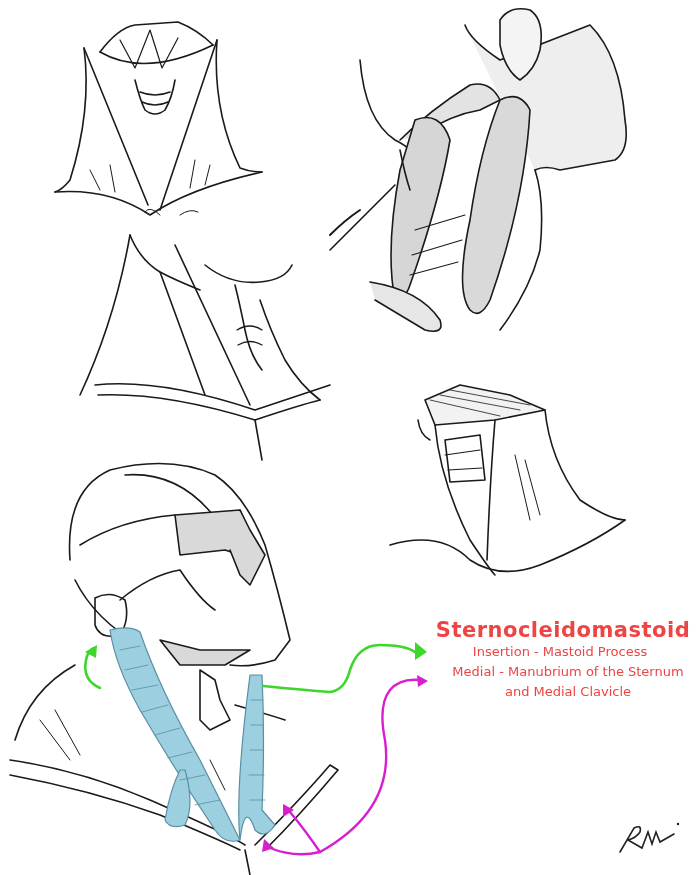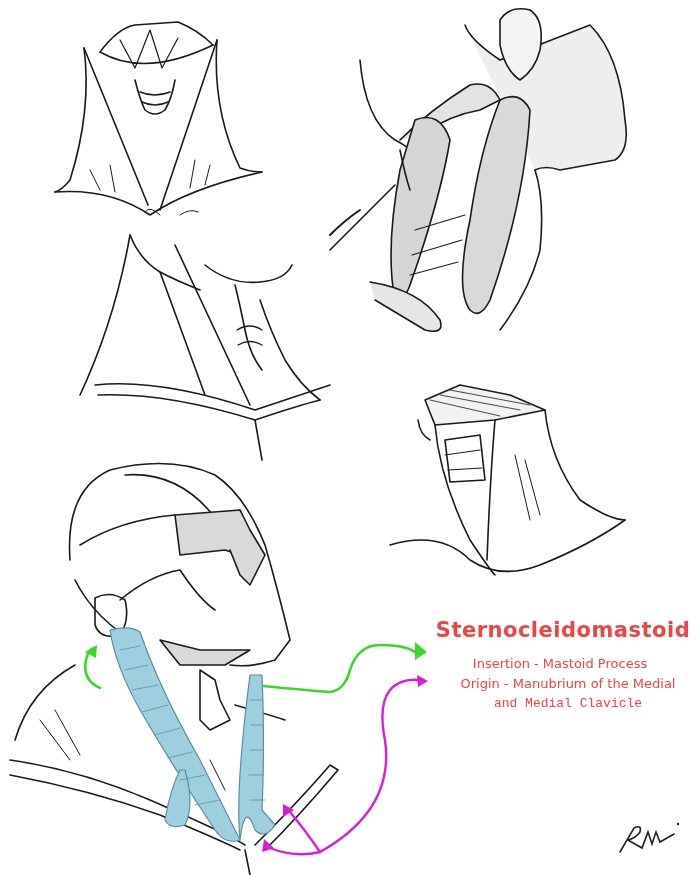--- a/index.html
+++ b/index.html
@@ -2,23 +2,23 @@
 <html><head>
 <meta charset="utf-8">
 <style>
   html, body { margin: 0; padding: 0; background: #ffffff; }
   body { width: 700px; height: 875px; position: relative; overflow: hidden;
          font-family: "DejaVu Sans", sans-serif; }
   svg.sheet { position: absolute; left: 0; top: 0; }
   .label-block { position: absolute; left: 430px; top: 618px; width: 270px; text-align: center; color: #ef4444; }
   .title { font-size: 21px; font-weight: bold; letter-spacing: 0.5px; margin-left: -4px; }
   .line { font-size: 13px; line-height: 20px; }
-  .line.l1 { margin-left: -10px; margin-top: 12px; }
+  .line.l1 { margin-left: -10px; margin-top: 0; }
   .line.l2 { margin-left: 6px; }
-  .line.l3 { margin-left: 6px; font-family: Liberation Mono, monospace; }
+  .line.l3 { margin-left: 6px; }
   .signature { position: absolute; left: 612px; top: 810px; }
 </style>
 </head>
 <body>
 
 <svg class="sheet" width="700" height="875" viewBox="0 0 700 875" xmlns="http://www.w3.org/2000/svg">
   <g fill="none" stroke="#1a1a1a" stroke-width="1.6" stroke-linecap="round" stroke-linejoin="round">
 
     <g>
       <path d="M100 52 Q118 28 135 25 L178 22 Q198 30 213 45"></path>
@@ -123,20 +123,20 @@
   <g fill="#d81fd0">
     <polygon points="428,681 417,675 418,687"></polygon>
     <polygon points="264,839 262,852 274,848"></polygon>
     <polygon points="283,804 283,817 294,810"></polygon>
   </g>
 </svg>
 
 <div class="label-block">
   <div class="title">Sternocleidomastoid</div>
   <div class="line l1">Insertion - Mastoid Process</div>
-  <div class="line l2">Origin - Manubrium of the Medial</div>
+  <div class="line l2">Medial - Manubrium of the Sternum</div>
   <div class="line l3">and Medial Clavicle</div>
 </div>
 
 <svg class="signature" width="70" height="50" viewBox="0 0 70 50">
   <path d="M8 42 L22 18 Q30 14 28 22 Q24 28 16 30 L30 38 L36 22 L40 34 L44 22 L48 32 L62 24" fill="none" stroke="#222" stroke-width="1.6" stroke-linecap="round"></path>
   <circle cx="66" cy="14" r="1.2" fill="#222"></circle>
 </svg>
 
 </body></html>

